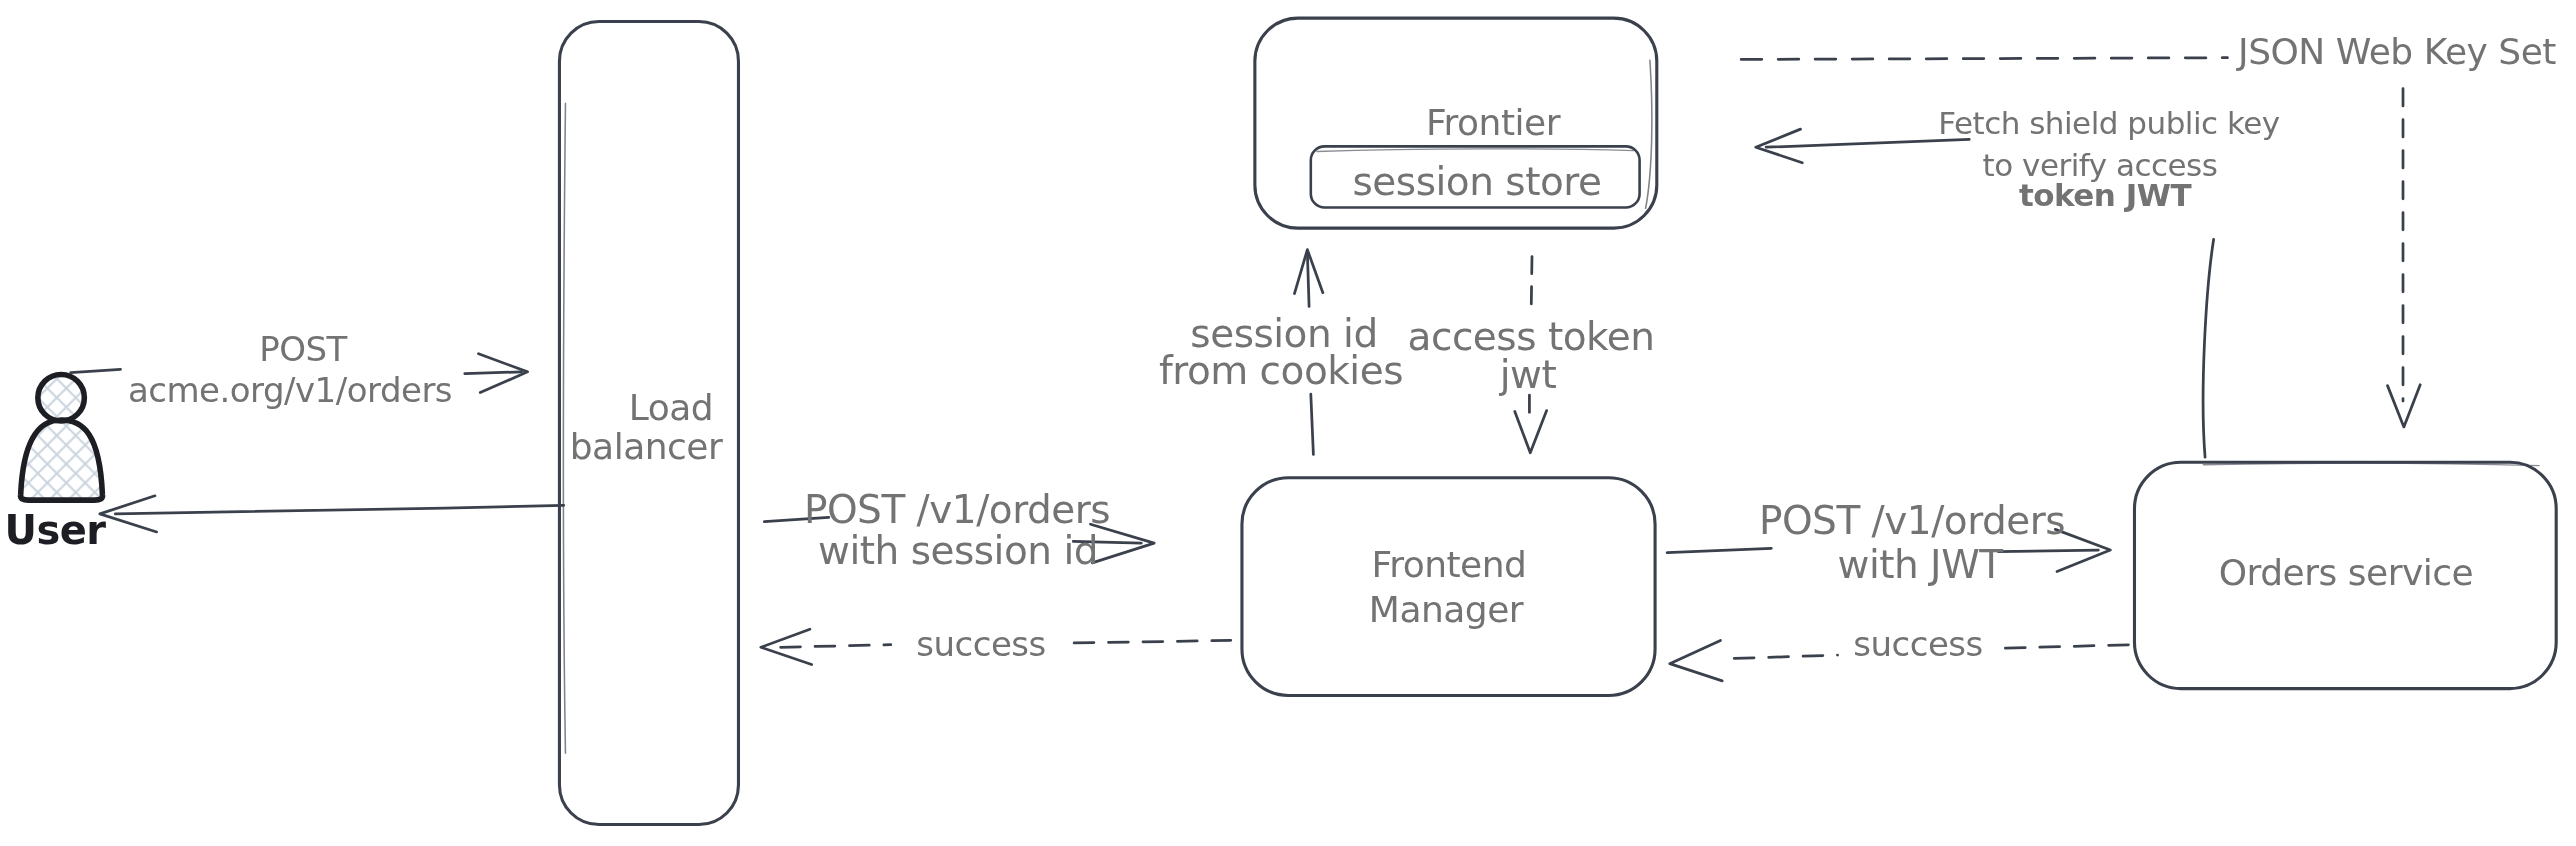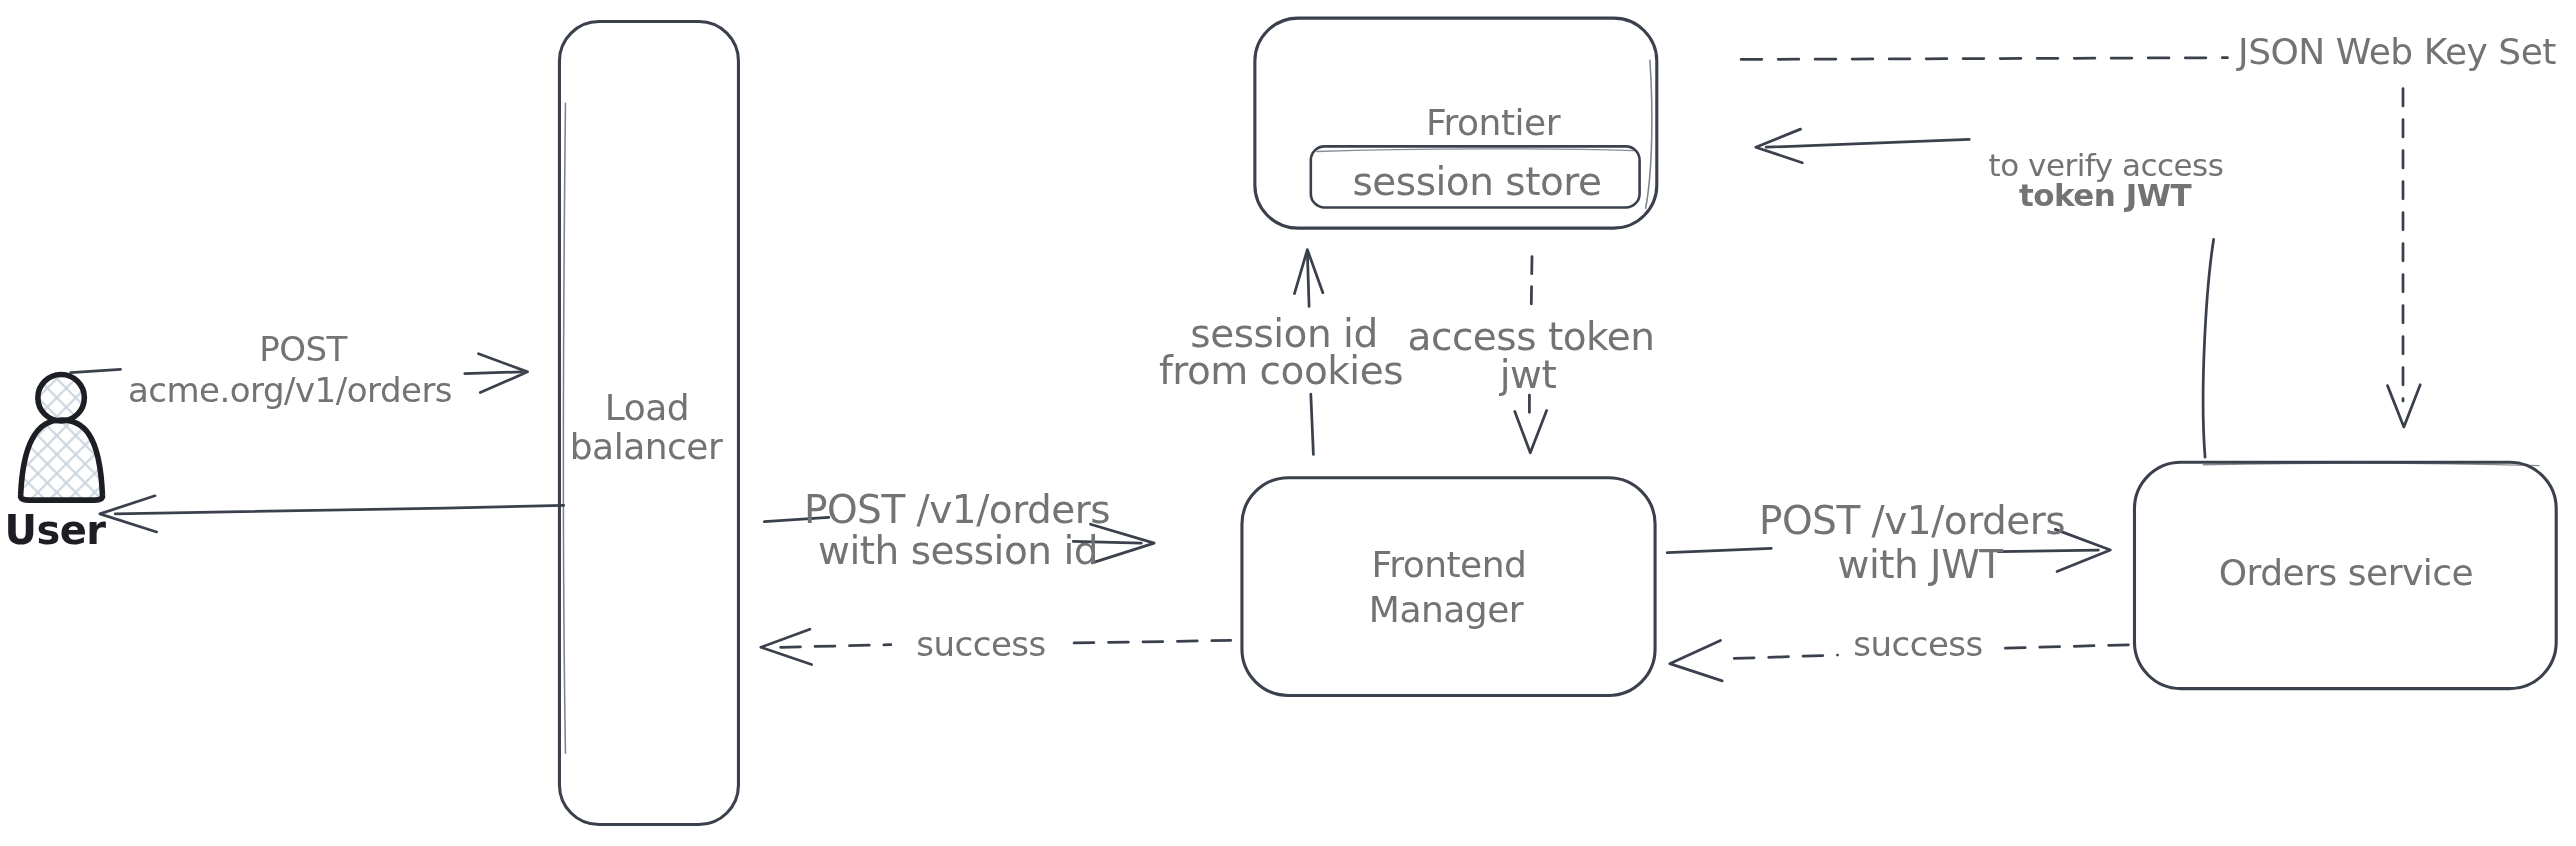--- a/index.html
+++ b/index.html
@@ -112,21 +112,21 @@
       <path d="M2792 103 L2792 466" stroke-dasharray="20 16"></path>
       <path d="M2774 448 L2793 496 L2812 447"></path>
     </g>
   </svg>
 
   <div class="lbl fs46 user-ink" style="left:55px;top:510px;">User</div>
 
   <div class="lbl fs40" style="left:303px;top:332px;">POST</div>
   <div class="lbl fs40" style="left:290px;top:373px;text-align:right;">acme.org/v1/orders</div>
 
-  <div class="lbl fs42" style="left:647px;top:390px;">Load</div>
+  <div class="lbl fs42" style="left:671px;top:390px;">Load</div>
   <div class="lbl fs42" style="left:646px;top:429px;">balancer</div>
 
   <div class="lbl fs38" style="left:957px;top:490px;">POST /v1/orders</div>
   <div class="lbl fs38" style="left:958px;top:531px;">with session id</div>
 
   <div class="lbl fs40" style="left:981px;top:627px;">success</div>
 
   <div class="lbl fs42" style="left:1449px;top:547px;">Frontend</div>
   <div class="lbl fs42" style="left:1446px;top:592px;">Manager</div>
 
@@ -139,19 +139,20 @@
   <div class="lbl fs38" style="left:1531px;top:317px;">access token</div>
   <div class="lbl fs38" style="left:1528px;top:355px;">jwt</div>
 
   <div class="lbl fs38" style="left:1912px;top:501px;">POST /v1/orders</div>
   <div class="lbl fs38" style="left:1904px;top:545px;margin-left:16px;">with JWT</div>
 
   <div class="lbl fs40" style="left:1918px;top:627px;">success</div>
 
   <div class="lbl fs42" style="left:2346px;top:555px;text-align:right;">Orders service</div>
 
-  <div class="lbl fs36" style="left:2100px;top:150px;margin-left:6px;">to verify access</div>
+  <div class="lbl fs36" style="left:2109px;top:108px;">Fetch shield public key</div>
+  <div class="lbl fs36" style="left:2100px;top:150px;">to verify access</div>
   <div class="lbl fs36" style="left:2105px;top:180px;font-weight:bold;">token JWT</div>
 
   <div class="lbl fs42" style="left:2397px;top:34px;">JSON Web Key Set</div>
 
 </div>
 
 
 </body></html>

